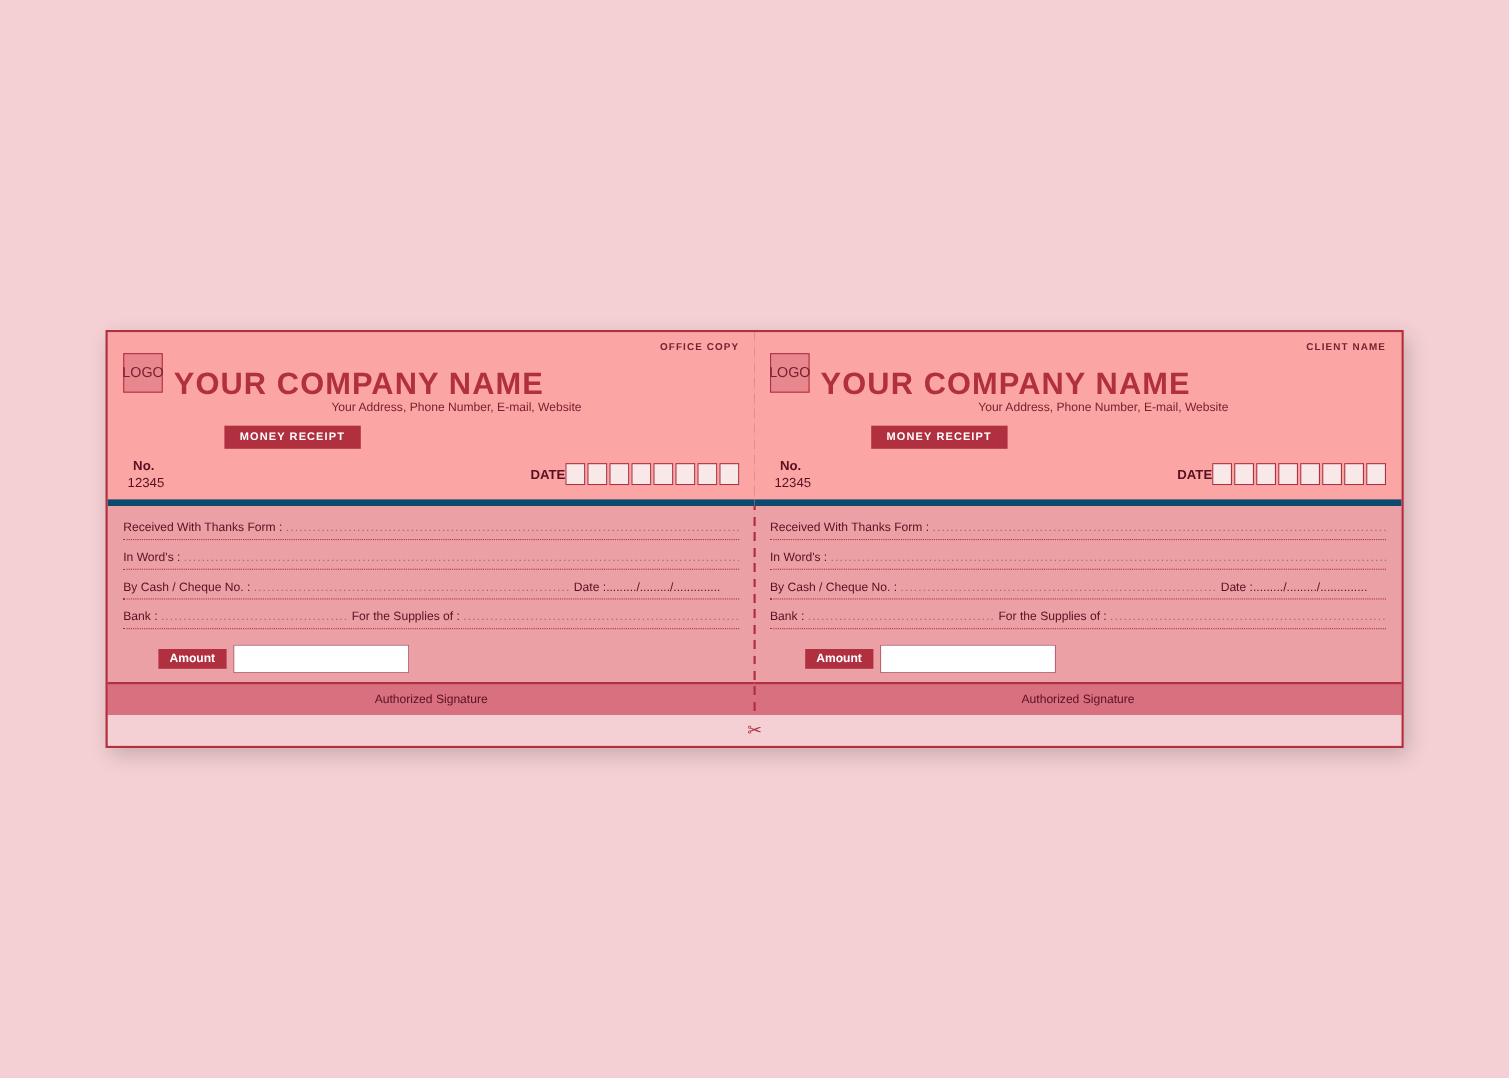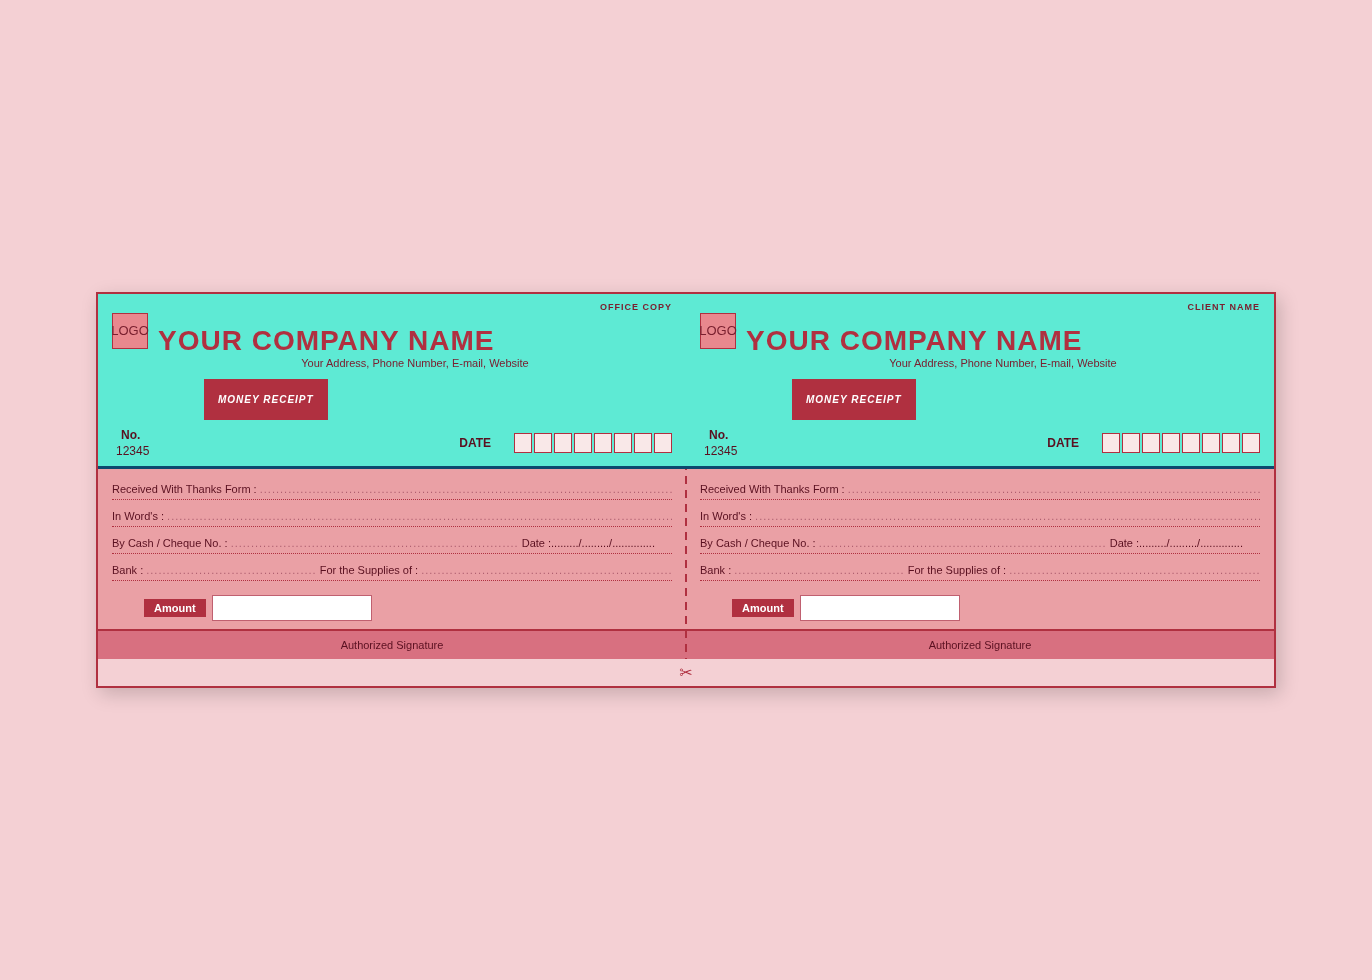--- a/index.html
+++ b/index.html
@@ -46,22 +46,22 @@
     }
 
     .copy {
       width: 50%;
       display: flex;
       flex-direction: column;
     }
 
     
     .copy-header {
-      background: #5eead4;
-      border-bottom: 3px solid #0c4a6e;
+      background: #fca5a5;
+      border-bottom: 6px solid #0c4a6e;
       padding: 12px 14px 8px 14px;
       position: relative;
     }
 
     .copy-type-label {
       position: absolute;
       top: 8px;
       right: 14px;
       font-size: 9px;
       font-weight: bold;
@@ -105,25 +105,24 @@
       margin-top: 2px;
       margin-left: 46px;
     }
 
     .money-receipt-btn {
       display: inline-block;
       background: #b03040;
       color: white;
       font-size: 10px;
       font-weight: bold;
-      padding: 15px 14px;
+      padding: 5px 14px;
       margin-top: 5px;
       margin-left: 46px;
       letter-spacing: 1px;
-      font-style: italic;
     }
 
     .no-date-row {
       display: flex;
       align-items: center;
       justify-content: space-between;
       margin-top: 8px;
     }
 
     .no-label {
@@ -134,21 +133,21 @@
 
     .no-value {
       font-size: 12px;
       color: #5a1020;
       margin-left: 4px;
     }
 
     .date-section {
       display: flex;
       align-items: center;
-      gap: 23px;
+      gap: 0;
     }
 
     .date-label {
       font-size: 12px;
       font-weight: bold;
       color: #5a1020;
     }
 
     .date-boxes {
       display: flex;

